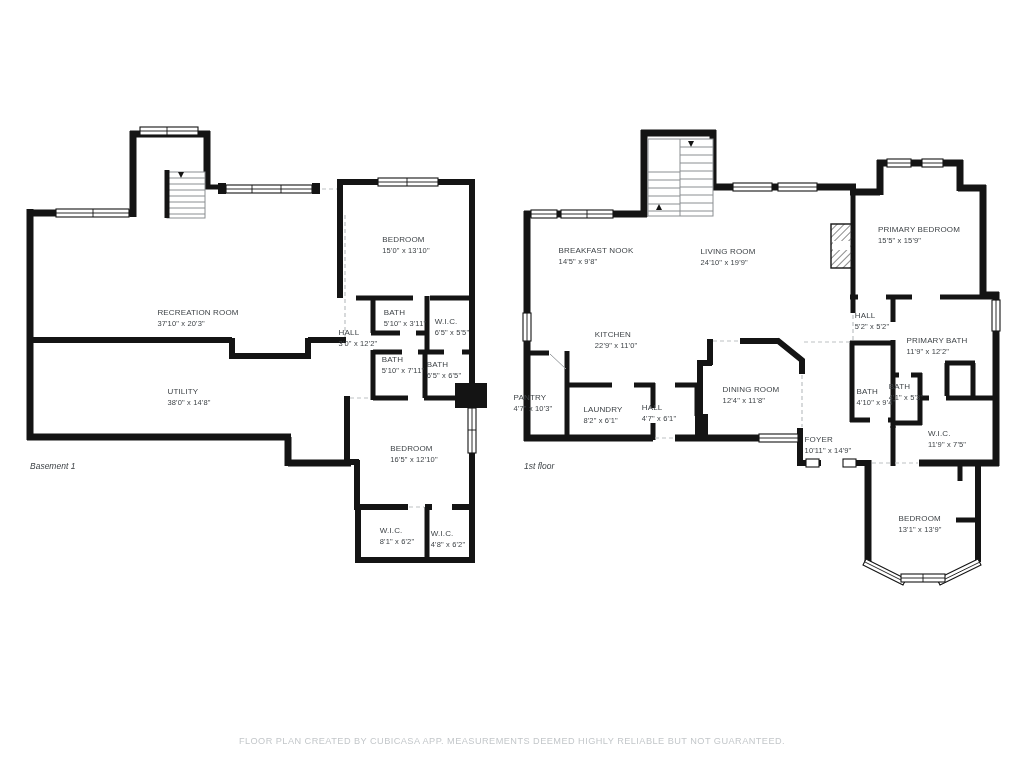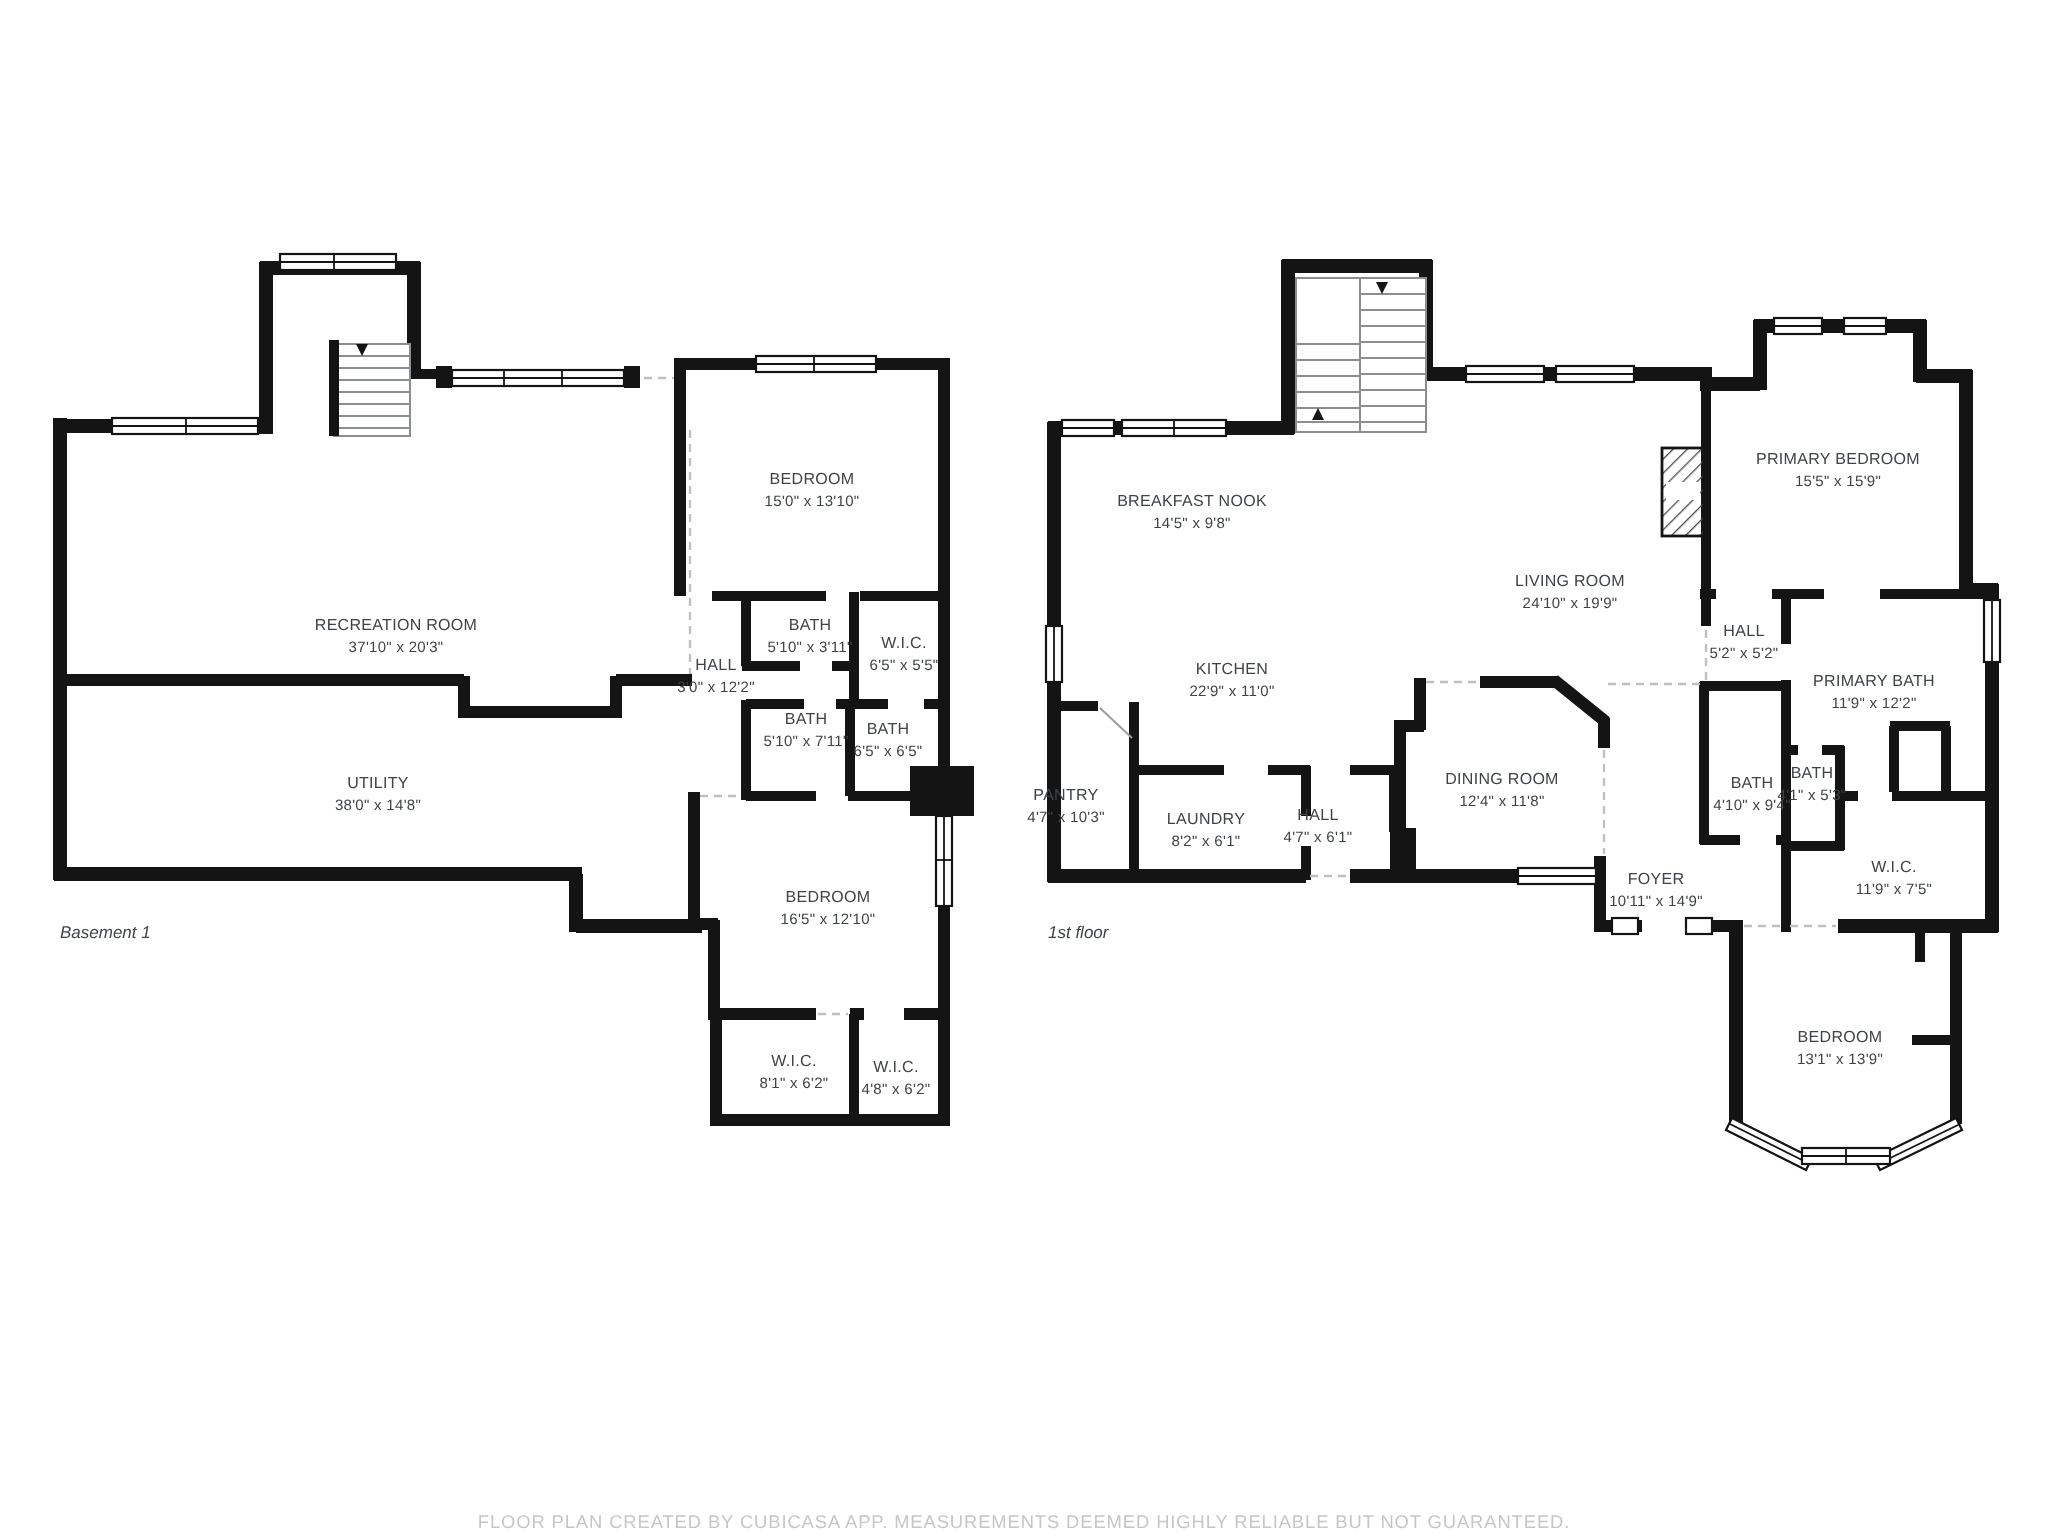--- a/index.html
+++ b/index.html
@@ -8,28 +8,28 @@
     --open:#bdc1c4;
     --label:#3e4347;
     --footer:#c3c7ca;
     --bg:#ffffff;
   }
   *{margin:0;padding:0;box-sizing:border-box;}
   html,body{width:1024px;height:768px;background:var(--bg);overflow:hidden;}
   .canvas{position:relative;width:1024px;height:768px;background:var(--bg);
     font-family:"Liberation Sans","DejaVu Sans",sans-serif;}
   svg{position:absolute;left:0;top:0;}
-  .room-label{position:absolute;transform:translate(-50%,-50%);text-align:center;
+  .room-label{position:absolute;transform:translate(-50%,-50%);
     color:var(--label);white-space:nowrap;line-height:1.45;letter-spacing:.15px;}
   .room-label .rname{display:block;font-size:8px;}
   .room-label .rdims{display:block;font-size:7.5px;}
   .floor-caption{position:absolute;transform:translate(0,-50%);font-size:8.5px;
     color:var(--label);white-space:nowrap;font-style:italic;}
   .footer{position:absolute;left:0;top:736px;width:1024px;text-align:center;
-    font-size:9.2px;letter-spacing:.45px;color:var(--footer);margin-top:20px;}
+    font-size:9.2px;letter-spacing:.45px;color:var(--footer);}
   
   .w7{stroke:var(--wall);stroke-width:7;fill:none;}
   .w6{stroke:var(--wall);stroke-width:6;fill:none;}
   .w5{stroke:var(--wall);stroke-width:5;fill:none;}
   .blk{fill:var(--wall);stroke:none;}
   .win{fill:#ffffff;stroke:var(--wall);stroke-width:1.1;}
   .winline{stroke:var(--wall);stroke-width:.9;fill:none;}
   .stair{stroke:#8a8e91;stroke-width:1;fill:none;}
   .stairbox{stroke:#8a8e91;stroke-width:1;fill:#ffffff;}
   .dash{stroke:var(--open);stroke-width:1.2;fill:none;stroke-dasharray:4 3;}
@@ -237,21 +237,21 @@
       </div>
       <div class="room-label" style="left: 448px; top: 539px;">
         <span class="rname">W.I.C.</span>
         <span class="rdims">4'8" x 6'2"</span>
       </div>
       <div class="floor-caption" style="left: 30px; top: 466px;">Basement 1</div>
       <div class="room-label" style="left: 596px; top: 256px;">
         <span class="rname">BREAKFAST NOOK</span>
         <span class="rdims">14'5" x 9'8"</span>
       </div>
-      <div class="room-label" style="left: 785px; top: 257px; margin-top: 39px;">
+      <div class="room-label" style="left: 728px; top: 257px;">
         <span class="rname">LIVING ROOM</span>
         <span class="rdims">24'10" x 19'9"</span>
       </div>
       <div class="room-label" style="left: 919px; top: 235px;">
         <span class="rname">PRIMARY BEDROOM</span>
         <span class="rdims">15'5" x 15'9"</span>
       </div>
       <div class="room-label" style="left: 616px; top: 340px;">
         <span class="rname">KITCHEN</span>
         <span class="rdims">22'9" x 11'0"</span>

